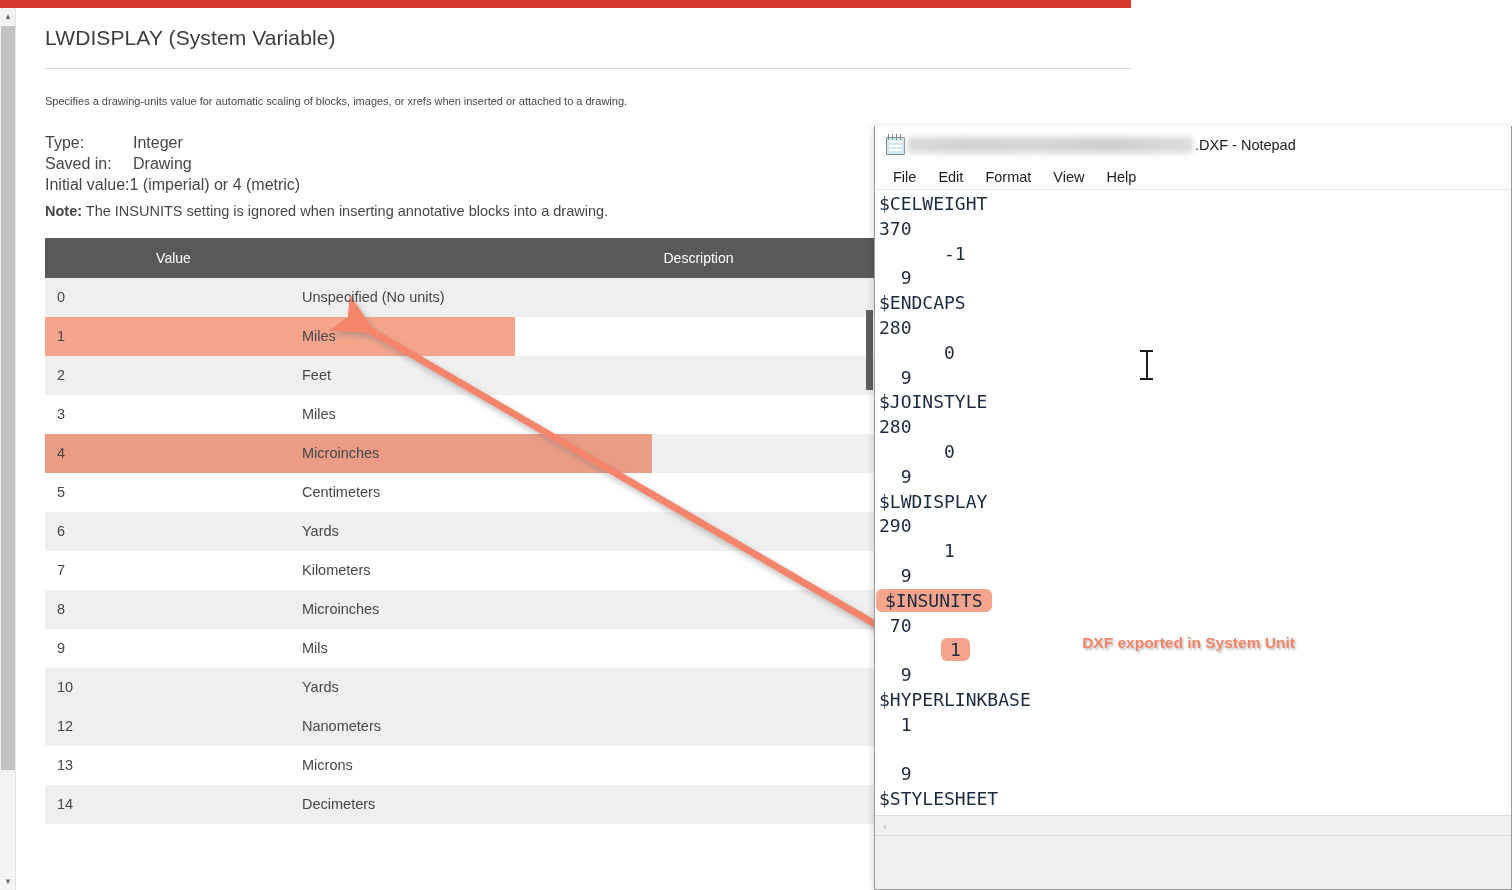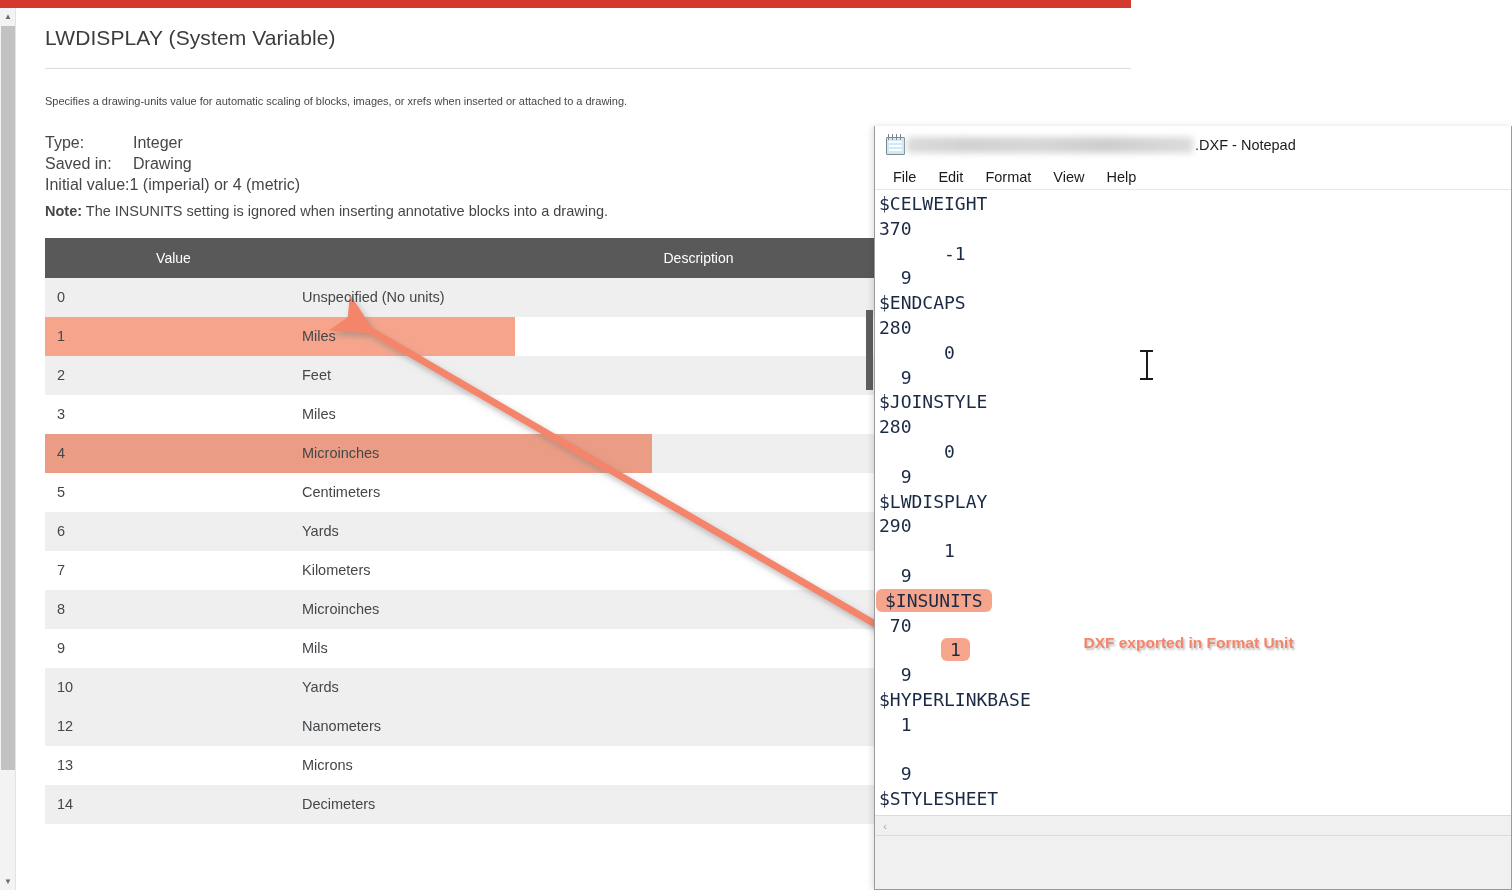--- a/index.html
+++ b/index.html
@@ -302,21 +302,21 @@
 
     <div class="np-menu">
       <span>File</span>
       <span>Edit</span>
       <span>Format</span>
       <span>View</span>
       <span>Help</span>
     </div>
 
     <div class="np-text" id="np-text"><div class="np-line">$CELWEIGHT</div><div class="np-line">370</div><div class="np-line">      -1</div><div class="np-line">  9</div><div class="np-line">$ENDCAPS</div><div class="np-line">280</div><div class="np-line">      0</div><div class="np-line">  9</div><div class="np-line">$JOINSTYLE</div><div class="np-line">280</div><div class="np-line">      0</div><div class="np-line">  9</div><div class="np-line">$LWDISPLAY</div><div class="np-line">290</div><div class="np-line">      1</div><div class="np-line">  9</div><div class="np-line"><span class="seg-hl" style="background: rgb(246, 165, 140);">$INSUNITS</span></div><div class="np-line"> 70</div><div class="np-line">      <span class="seg-hl" style="background: rgb(246, 165, 140);">1</span></div><div class="np-line">  9</div><div class="np-line">$HYPERLINKBASE</div><div class="np-line">  1</div><div class="np-line">&nbsp;</div><div class="np-line">  9</div><div class="np-line">$STYLESHEET</div><div class="np-line">  1</div>
-      <div class="np-annot">DXF exported in Format Unit</div>
+      <div class="np-annot">DXF exported in System Unit</div>
       <div class="np-caret">
         <div class="tick t"></div><div class="bar"></div><div class="tick b"></div>
       </div>
     </div>
 
     <div class="np-hscroll">
       <div class="arrow-l">‹</div>
     </div>
     <div class="np-status"></div>
 

